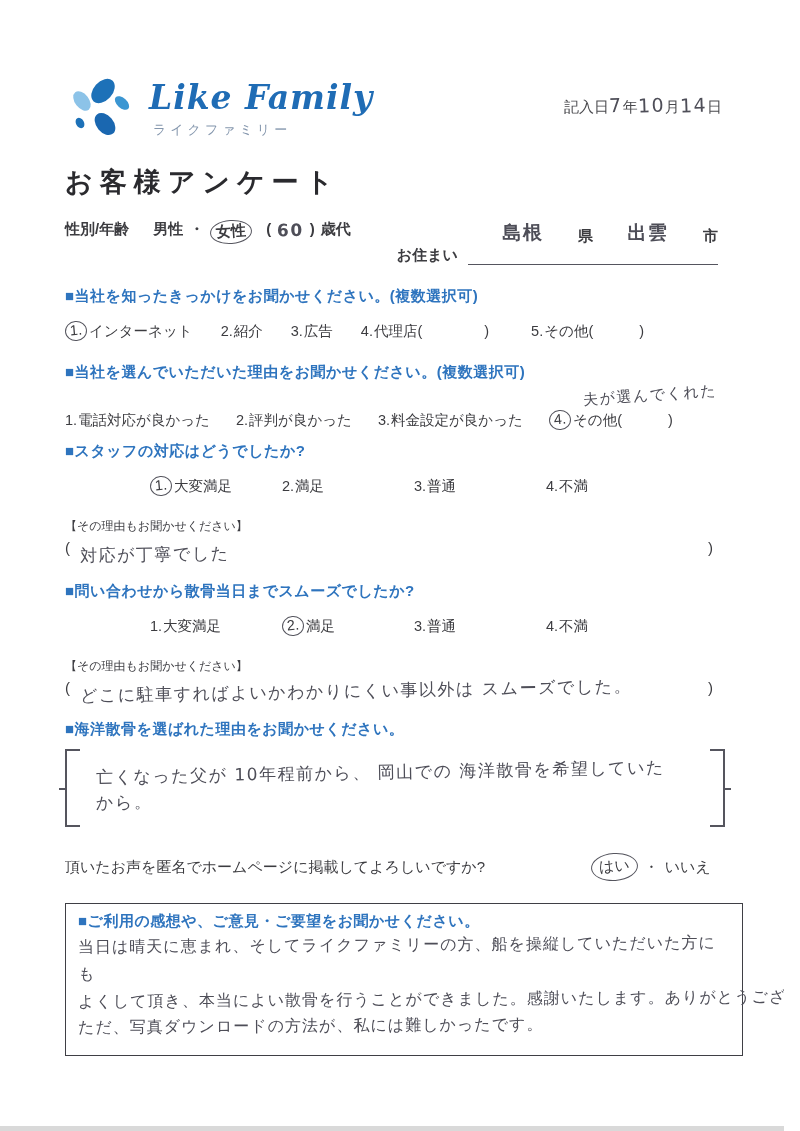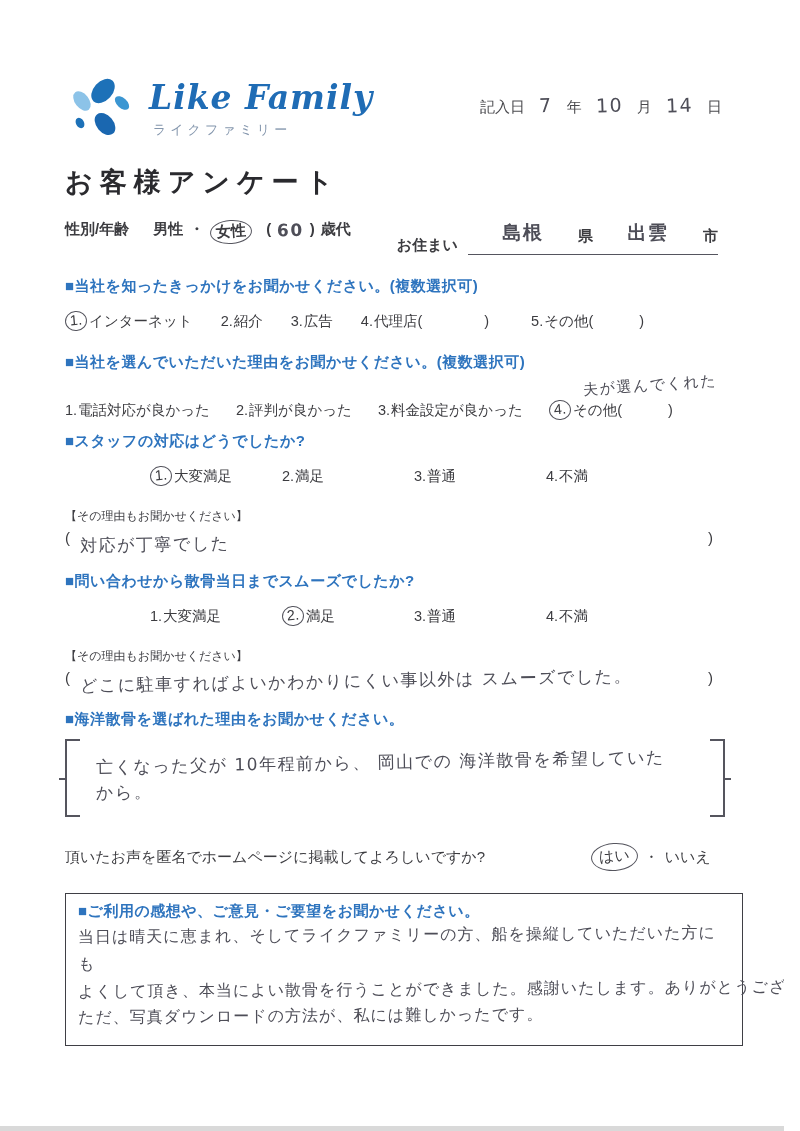--- a/index.html
+++ b/index.html
@@ -8,42 +8,42 @@
     overflow:hidden; font-family:"Liberation Sans",sans-serif; color:#3c3c40;
   }
   .content { padding:72px 58px 0 65px; }
 
   
   .header { display:flex; justify-content:space-between; align-items:flex-start; }
   .logo-wrap { display:flex; align-items:center; gap:10px; }
   .logo-text .brand { font-family:"DejaVu Serif",serif; font-style:italic; font-weight:bold;
     font-size:33px; color:#1f6cb5; letter-spacing:1px; line-height:1; }
   .logo-text .kana { font-size:13px; color:#8496ad; letter-spacing:4px; margin-top:7px; margin-left:4px; }
-  .date-row { margin-top:22px; margin-right:4px; display:flex; align-items:baseline; gap:14px;
+  .date-row { margin-top:22px; margin-right:4px; display:flex; align-items:baseline; gap:0;
     font-size:15px; color:#4a4a4e; }
 
   
   .hw { font-family:"DejaVu Sans",sans-serif; color:#4e4e58; letter-spacing:1.5px;
     display:inline-block; transform:rotate(-1deg); }
   .hw-date { font-size:19px; transform:rotate(-2deg); }
 
   .title { text-align:left; font-size:27px; font-weight:bold; letter-spacing:7px;
     color:#2a2a2e; margin-top:16px; }
   .intro { margin-top:14px; text-align:center; font-size:14.5px; line-height:28px; color:#3e3e43; }
 
   
   .profile { margin-top:20px; display:flex; align-items:flex-start; font-size:15px; color:#3c3c40;font-weight:bold; }
   .profile .seg { margin-right:6px; }
   .circled { display:inline-block; border:1.6px solid #55555e; border-radius:50%;
     padding:1px 5px 2px; transform:rotate(-4deg); }
   .age-group { margin-left:14px; }
   .hw-age { font-size:17px; padding:0 6px; }
   .residence { margin-left:40px; display:flex; align-items:flex-end; }
   .residence-line { display:inline-flex; align-items:flex-end; border-bottom:1.2px solid #55555e;
-    margin-left:10px; padding-bottom:8px; }
+    margin-left:10px; padding-bottom:18px; }
   .hw-place { font-size:19px; width:110px; text-align:center; }
 
   
   .sec-heading { font-size:15px; font-weight:bold; color:#2e74be; margin-top:22px; letter-spacing:0.5px; }
 
   
   .opt-row { display:flex; align-items:center; font-size:14.5px; color:#3c3c40; margin-top:15px; }
   .opt { display:inline-flex; align-items:center; white-space:nowrap; }
   .opt .num { margin-right:1px; }
   .circled-num { display:inline-block; border:1.6px solid #55555e; border-radius:50%;

